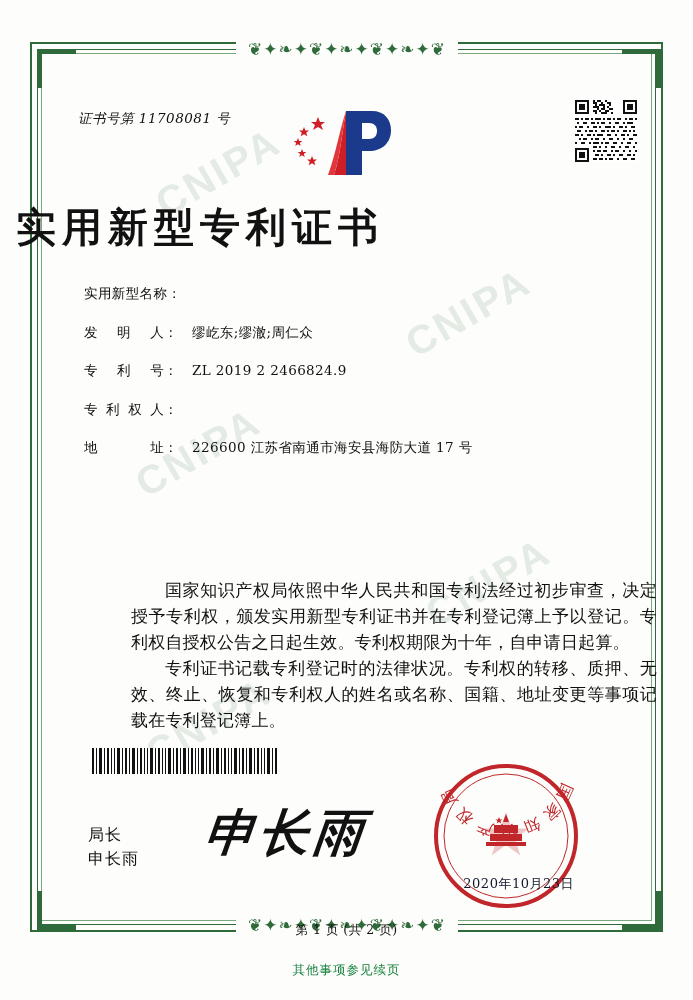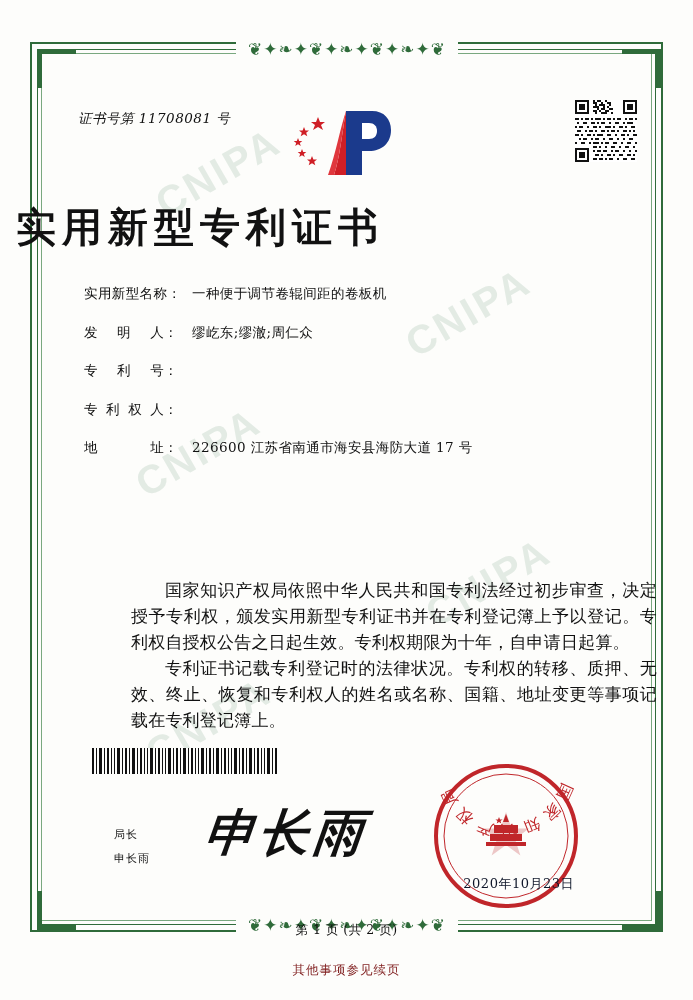--- a/index.html
+++ b/index.html
@@ -202,24 +202,23 @@
   .barcode {
     position: absolute;
     left: 92px; top: 748px;
     width: 186px; height: 26px;
   }
 
   
   .sig-label {
     position: absolute;
     left: 88px; top: 823px;
-    font-size: 11px;
+    font-size: 16px;
     line-height: 24px;
     letter-spacing: 1px;
-    margin-left: 26px;
   }
   .signature {
     position: absolute;
     left: 205px; top: 800px;
     font-size: 50px;
     font-family: "DejaVu Serif", "Liberation Serif", serif;
     font-style: italic;
     font-weight: 700;
     color: #111;
     letter-spacing: 4px;
@@ -250,21 +249,21 @@
     text-align: center;
     font-size: 12.5px;
     letter-spacing: 0.5px;
   }
   .outer-note {
     position: absolute;
     left: 0; top: 962px;
     width: 693px;
     text-align: center;
     font-size: 12.5px;
-    color: #7f1d1d;
+    color: #15803d;
     letter-spacing: 1px;
   }
 </style>
 </head>
 <body>
 
 <div class="page">
 
   <div class="wm wm1">CNIPA</div>
   <div class="wm wm2">CNIPA</div>
@@ -440,38 +439,38 @@
       </g>
     </svg>
   </div>
 
   <div class="title">实用新型专利证书</div>
 
   <div class="fields">
 
     <div class="field-row">
       <div class="field-label">实用新型名称：</div>
-      <div class="field-value">一种便于调节卷辊间距的卷板机</div>
     </div>
 
     <div class="field-row">
       <div class="field-label spread">
         <span>发</span>
         <span>明</span>
         <span>人：</span>
       </div>
       <div class="field-value">缪屹东;缪澈;周仁众</div>
     </div>
 
     <div class="field-row">
       <div class="field-label spread">
         <span>专</span>
         <span>利</span>
         <span>号：</span>
       </div>
+      <div class="field-value">ZL 2019 2 2466824.9</div>
     </div>
 
 
     <div class="field-row">
       <div class="field-label spread">
         <span>专</span>
         <span>利</span>
         <span>权</span>
         <span>人：</span>
       </div>

